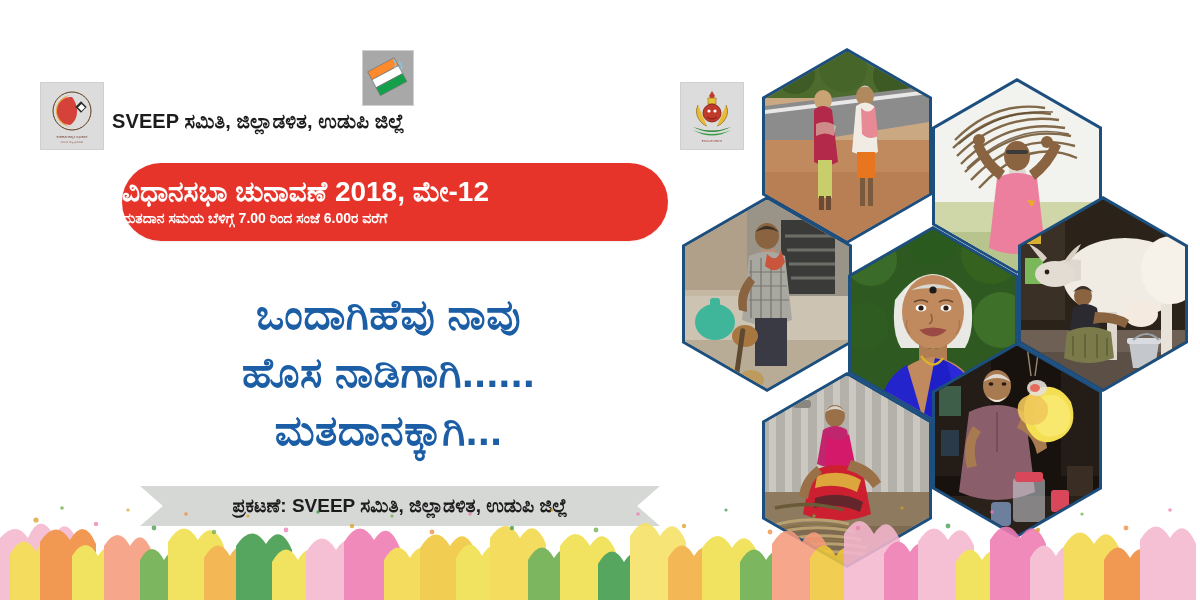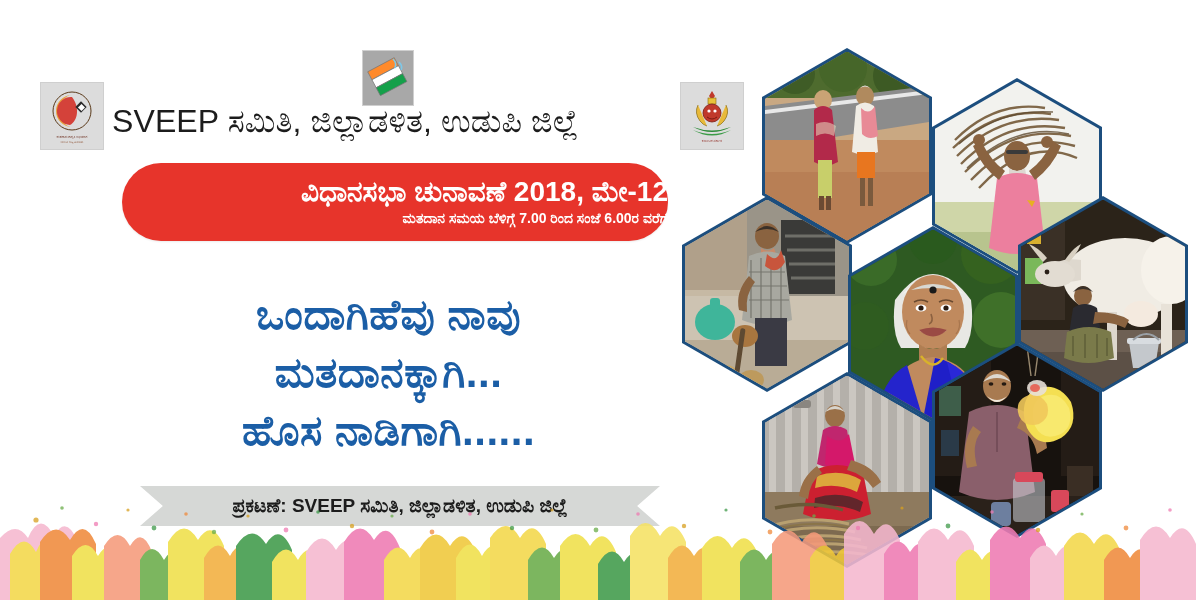--- a/index.html
+++ b/index.html
@@ -18,29 +18,29 @@
   .logo-box{position:absolute;background:#d9d9d9;border:1px solid #cfcfcf;
             display:flex;align-items:center;justify-content:center;overflow:hidden;}
   #logo-sveep{left:40px;top:82px;width:62px;height:66px;}
   #logo-eci{left:362px;top:50px;width:50px;height:54px;}
   #logo-karnataka{left:680px;top:82px;width:62px;height:66px;}
 
   
   #org-title{
     position:absolute;left:112px;top:96px;width:580px;height:50px;
     display:flex;align-items:center;
-    font-size:32px;font-weight:normal;color:#1c1c1c;letter-spacing:.1px;
+    font-size:20px;font-weight:bold;color:#1c1c1c;letter-spacing:.1px;
     white-space:nowrap;
   }
 
   
   #election-banner{
     position:absolute;left:122px;top:163px;width:546px;height:78px;
     background:#e7342b;border-radius:40px;
-    display:flex;flex-direction:column;align-items:flex-end;justify-content:center;
+    display:flex;flex-direction:column;align-items:flex-start;justify-content:center;
     box-shadow:0 1px 2px rgba(0,0,0,.08);
   }
   #election-date{font-size:28px;font-weight:bold;color:#ffffff;line-height:1.05;white-space:nowrap;}
   #voting-hours{font-size:14px;font-weight:bold;color:#ffffff;line-height:1.2;margin-top:3px;white-space:nowrap;}
 
   
   #slogan{
     position:absolute;left:0;top:286px;width:760px;
     text-align:center;color:#1b5ea6;font-weight:bold;
   }
@@ -127,22 +127,22 @@
 
     <div id="org-title">SVEEP ಸಮಿತಿ, ಜಿಲ್ಲಾಡಳಿತ, ಉಡುಪಿ ಜಿಲ್ಲೆ</div>
 
     <div id="election-banner">
       <div id="election-date">ವಿಧಾನಸಭಾ ಚುನಾವಣೆ 2018, ಮೇ-12</div>
       <div id="voting-hours">ಮತದಾನ ಸಮಯ ಬೆಳಿಗ್ಗೆ 7.00 ರಿಂದ ಸಂಜೆ 6.00ರ ವರೆಗೆ</div>
     </div>
 
     <div id="slogan">
       <div class="slogan-line">ಒಂದಾಗಿಹೆವು  ನಾವು</div>
+      <div class="slogan-line">ಹೊಸ  ನಾಡಿಗಾಗಿ......</div>
       <div class="slogan-line">ಮತದಾನಕ್ಕಾಗಿ...</div>
-      <div class="slogan-line">ಹೊಸ  ನಾಡಿಗಾಗಿ......</div>
     </div>
 
     <div id="ribbon-shape"></div>
     <div id="publisher-text">ಪ್ರಕಟಣೆ: SVEEP ಸಮಿತಿ, ಜಿಲ್ಲಾಡಳಿತ, ಉಡುಪಿ ಜಿಲ್ಲೆ</div>
   </div>
 
   <div id="collage">
 
     <div class="hex" style="left:22px;top:48px;">
       <div class="inner">

